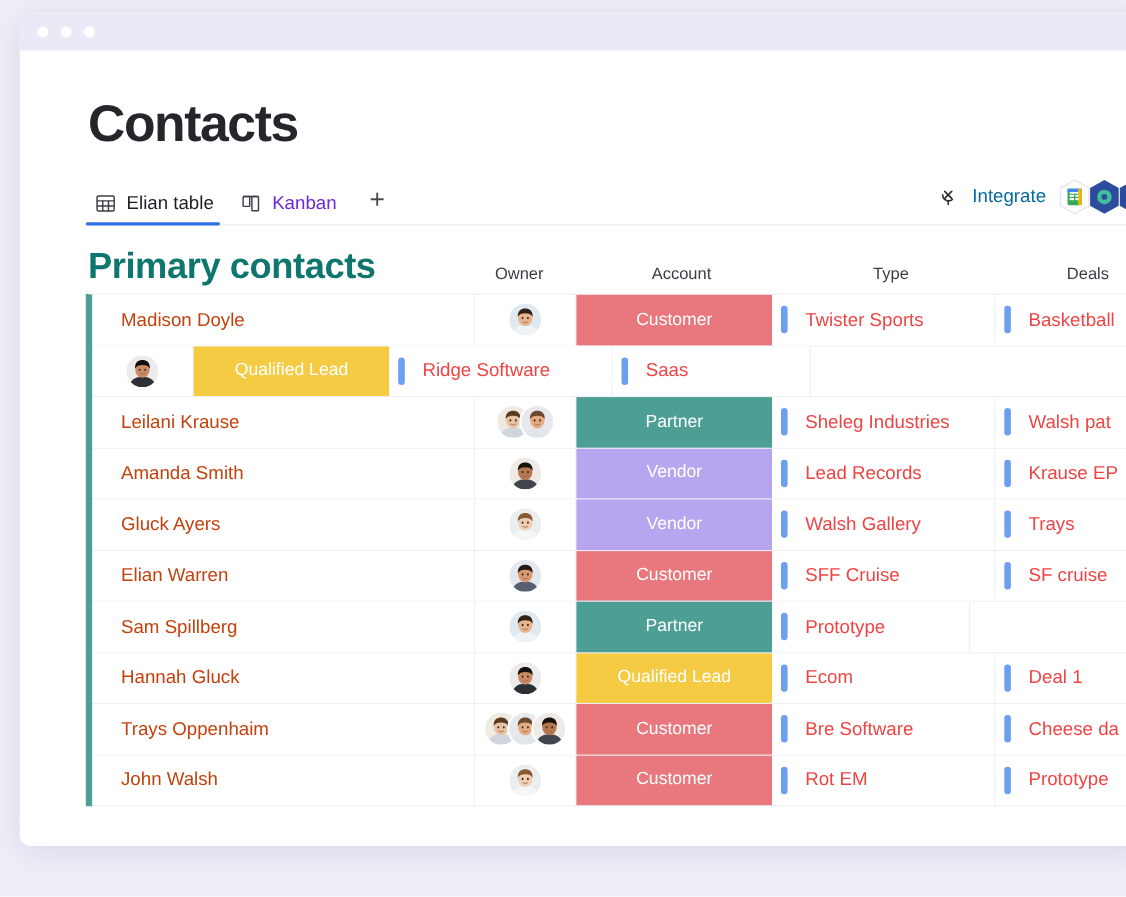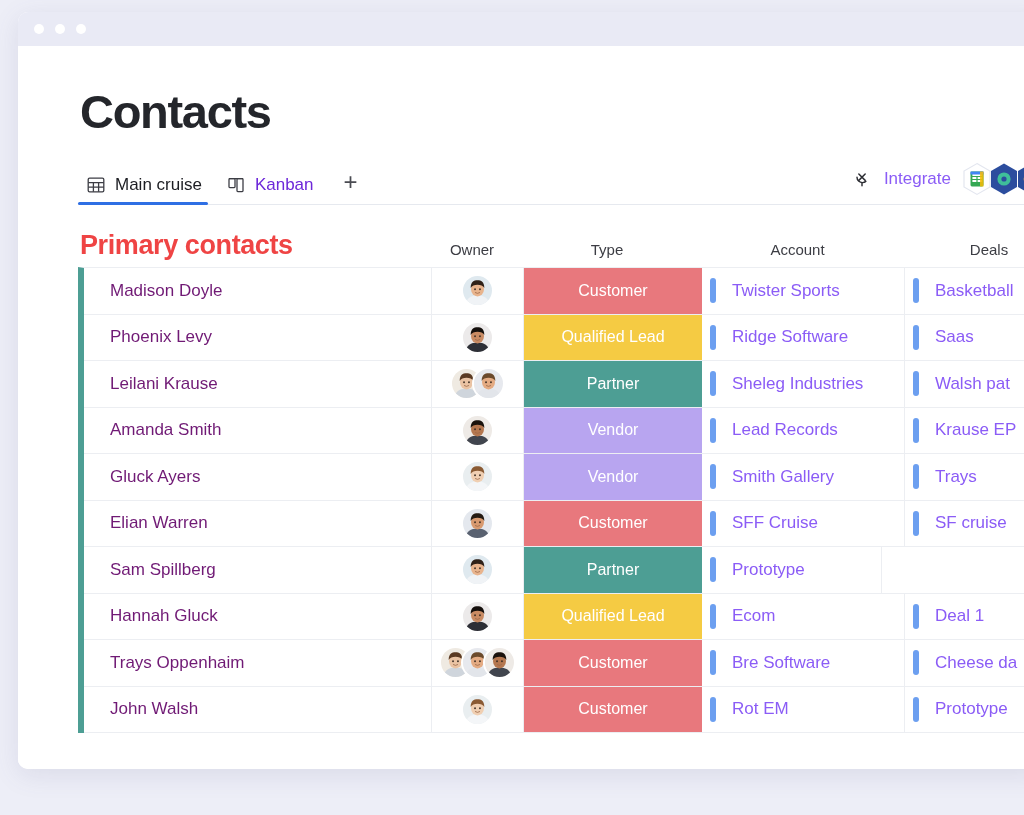--- a/index.html
+++ b/index.html
@@ -107,21 +107,21 @@
     align-items: center;
     gap: 10px;
     padding-bottom: 8px;
     padding-right: 0;
   }
   #integrate-btn {
     display: flex;
     align-items: flex-end;
     gap: 12px;
     font-size: 17px;
-    color: #8b5cf6;
+    color: #0369a1;
     cursor: pointer;
   }
   #integration-icons {
     display: flex;
     align-items: center;
     margin-left: 6px;
   }
   .hexicon {
     width: 34px;
     height: 34px;
@@ -131,23 +131,23 @@
 
   
   #board-header {
     display: flex;
     align-items: flex-end;
     margin-left: 60px;
     height: 62px;
     padding-bottom: 6px;
   }
   #group-title {
-    font-size: 27px;
+    font-size: 33px;
     font-weight: 700;
-    color: #ef4444;
+    color: #0f766e;
     letter-spacing: -0.4px;
     width: 348px;
     flex: 0 0 348px;
     padding-left: 2px;
   }
   .col-head {
     font-size: 15px;
     color: #3c3d44;
     text-align: center;
     padding-bottom: 3px;
@@ -170,21 +170,21 @@
     height: 46.5px;
     border-bottom: 1px solid #eceef2;
     align-items: stretch;
   }
   .cell-name {
     flex: 0 0 348px;
     display: flex;
     align-items: center;
     padding-left: 26px;
     font-size: 17px;
-    color: #701a75;
+    color: #c2410c;
     border-right: 1px solid #eceef2;
     background: #fff;
   }
   .cell-owner {
     flex: 0 0 92px;
     display: flex;
     align-items: center;
     justify-content: center;
     border-right: 1px solid #eceef2;
     background: #fff;
@@ -211,21 +211,21 @@
     color: #ffffff;
   }
   .cell-link {
     display: flex;
     align-items: center;
     background: #fff;
     border-right: 1px solid #eceef2;
     padding-left: 8px;
     gap: 16px;
     font-size: 17px;
-    color: #8b5cf6;
+    color: #ef4444;
     white-space: nowrap;
     overflow: hidden;
   }
   .cell-account { flex: 0 0 203px; }
   .cell-deals   { flex: 0 0 180px; }
   .linkbar {
     flex: 0 0 6px;
     width: 6px;
     height: 25px;
     border-radius: 3px;
@@ -253,21 +253,21 @@
       <div class="tab active">
         <span class="tab-icon">
           <svg viewBox="0 0 20 20" fill="none" stroke="#3c3d44" stroke-width="1.3">
             <rect x="2.2" y="3.2" width="15.6" height="13.6" rx="1.4"></rect>
             <line x1="2.2" y1="7.6" x2="17.8" y2="7.6"></line>
             <line x1="2.2" y1="12.2" x2="17.8" y2="12.2"></line>
             <line x1="7.4" y1="7.6" x2="7.4" y2="16.8"></line>
             <line x1="12.6" y1="7.6" x2="12.6" y2="16.8"></line>
           </svg>
         </span>
-        <span>Main cruise</span>
+        <span>Elian table</span>
       </div>
 
       <div class="tab">
         <span class="tab-icon">
           <svg viewBox="0 0 20 20" fill="none" stroke="#3c3d44" stroke-width="1.3">
             <rect x="3" y="3.6" width="6" height="9" rx="0.8"></rect>
             <rect x="11" y="3.6" width="6" height="13" rx="0.8"></rect>
             <line x1="3" y1="3.6" x2="17" y2="3.6"></line>
           </svg>
         </span>
@@ -316,22 +316,22 @@
               <circle cx="17" cy="17" r="6.2" fill="none" stroke="#e0a944" stroke-width="2.4"></circle>
             </svg>
           </span>
         </div>
       </div>
     </div>
 
     <div id="board-header">
       <div id="group-title">Primary contacts</div>
       <div class="col-head" id="head-owner">Owner</div>
+      <div class="col-head" id="head-account">Account</div>
       <div class="col-head" id="head-type">Type</div>
-      <div class="col-head" id="head-account">Account</div>
       <div class="col-head" id="head-deals">Deals</div>
     </div>
 
     <div id="table">
         <div class="row">
           <div class="cell-name">Madison Doyle</div>
           <div class="cell-owner">
             <div class="avatars">
               <span class="avatar">
                 <svg viewBox="0 0 40 40">
@@ -350,21 +350,20 @@
           <div class="cell-link cell-account">
             <span class="linkbar" style="background: rgb(108, 159, 240);"></span>
             <span>Twister Sports</span>
           </div>
           <div class="cell-link cell-deals">
             <span class="linkbar" style="background: rgb(108, 159, 240);"></span>
             <span>Basketball</span>
           </div>
         </div>
         <div class="row">
-          <div class="cell-name">Phoenix Levy</div>
           <div class="cell-owner">
             <div class="avatars">
               <span class="avatar">
                 <svg viewBox="0 0 40 40">
                   <rect width="40" height="40" fill="#eceaea"></rect>
                   <path d="M4 40 C4 31 11 27 20 27 C29 27 36 31 36 40 Z" fill="#2d2f36"></path>
                   <ellipse cx="20" cy="18" rx="9" ry="10.2" fill="#c98b63"></ellipse>
                   <path d="M10.6 16.5 C10.6 8.4 15 6 20 6 C25 6 29.4 8.4 29.4 16.5 C27.5 13.5 24.5 12.2 20 12.2 C15.5 12.2 12.6 13.5 10.6 16.5 Z" fill="#140f0c"></path>
                   <ellipse cx="16.6" cy="18.2" rx="1.25" ry="1.45" fill="#3a2c22"></ellipse>
                   <ellipse cx="23.4" cy="18.2" rx="1.25" ry="1.45" fill="#3a2c22"></ellipse>
@@ -461,21 +460,21 @@
                   <ellipse cx="16.6" cy="18.2" rx="1.25" ry="1.45" fill="#3a2c22"></ellipse>
                   <ellipse cx="23.4" cy="18.2" rx="1.25" ry="1.45" fill="#3a2c22"></ellipse>
                   <path d="M17 23 Q20 25.3 23 23" stroke="#9c6a4a" stroke-width="1.1" fill="none" stroke-linecap="round"></path>
                 </svg>
               </span>
             </div>
           </div>
           <div class="cell-type" style="background: rgb(184, 165, 240);">Vendor</div>
           <div class="cell-link cell-account">
             <span class="linkbar" style="background: rgb(108, 159, 240);"></span>
-            <span>Smith Gallery</span>
+            <span>Walsh Gallery</span>
           </div>
           <div class="cell-link cell-deals">
             <span class="linkbar" style="background: rgb(108, 159, 240);"></span>
             <span>Trays</span>
           </div>
         </div>
         <div class="row">
           <div class="cell-name">Elian Warren</div>
           <div class="cell-owner">
             <div class="avatars">

